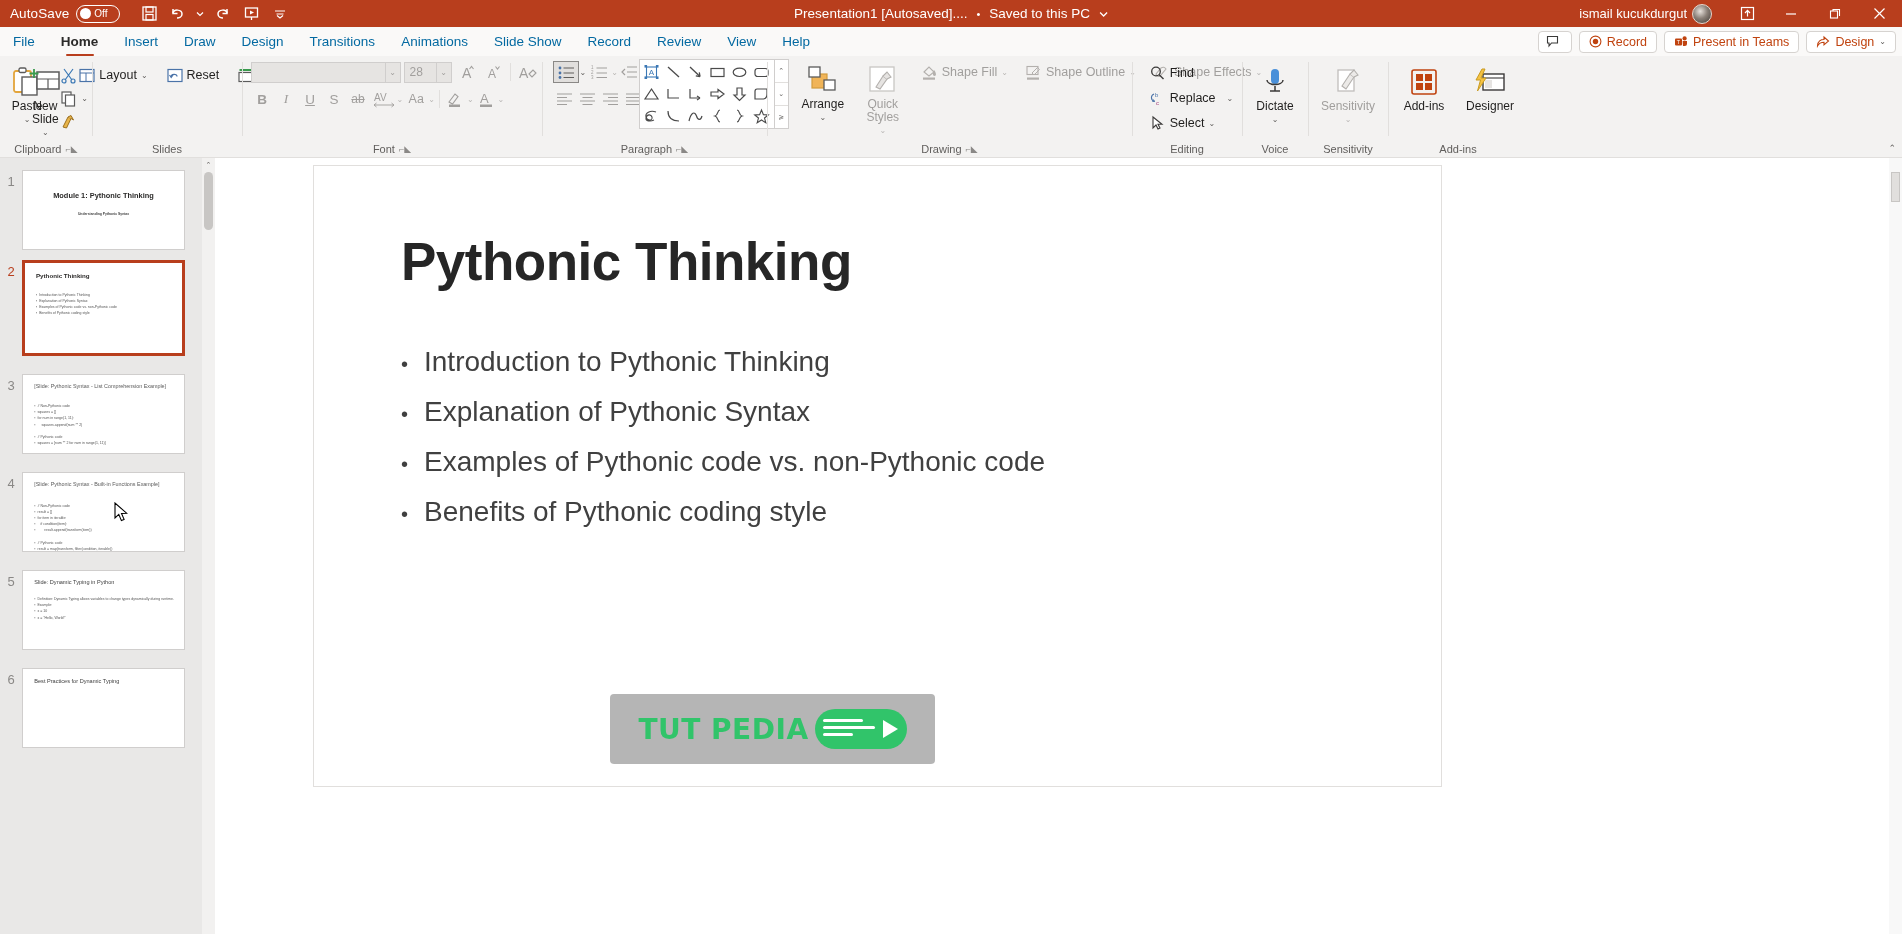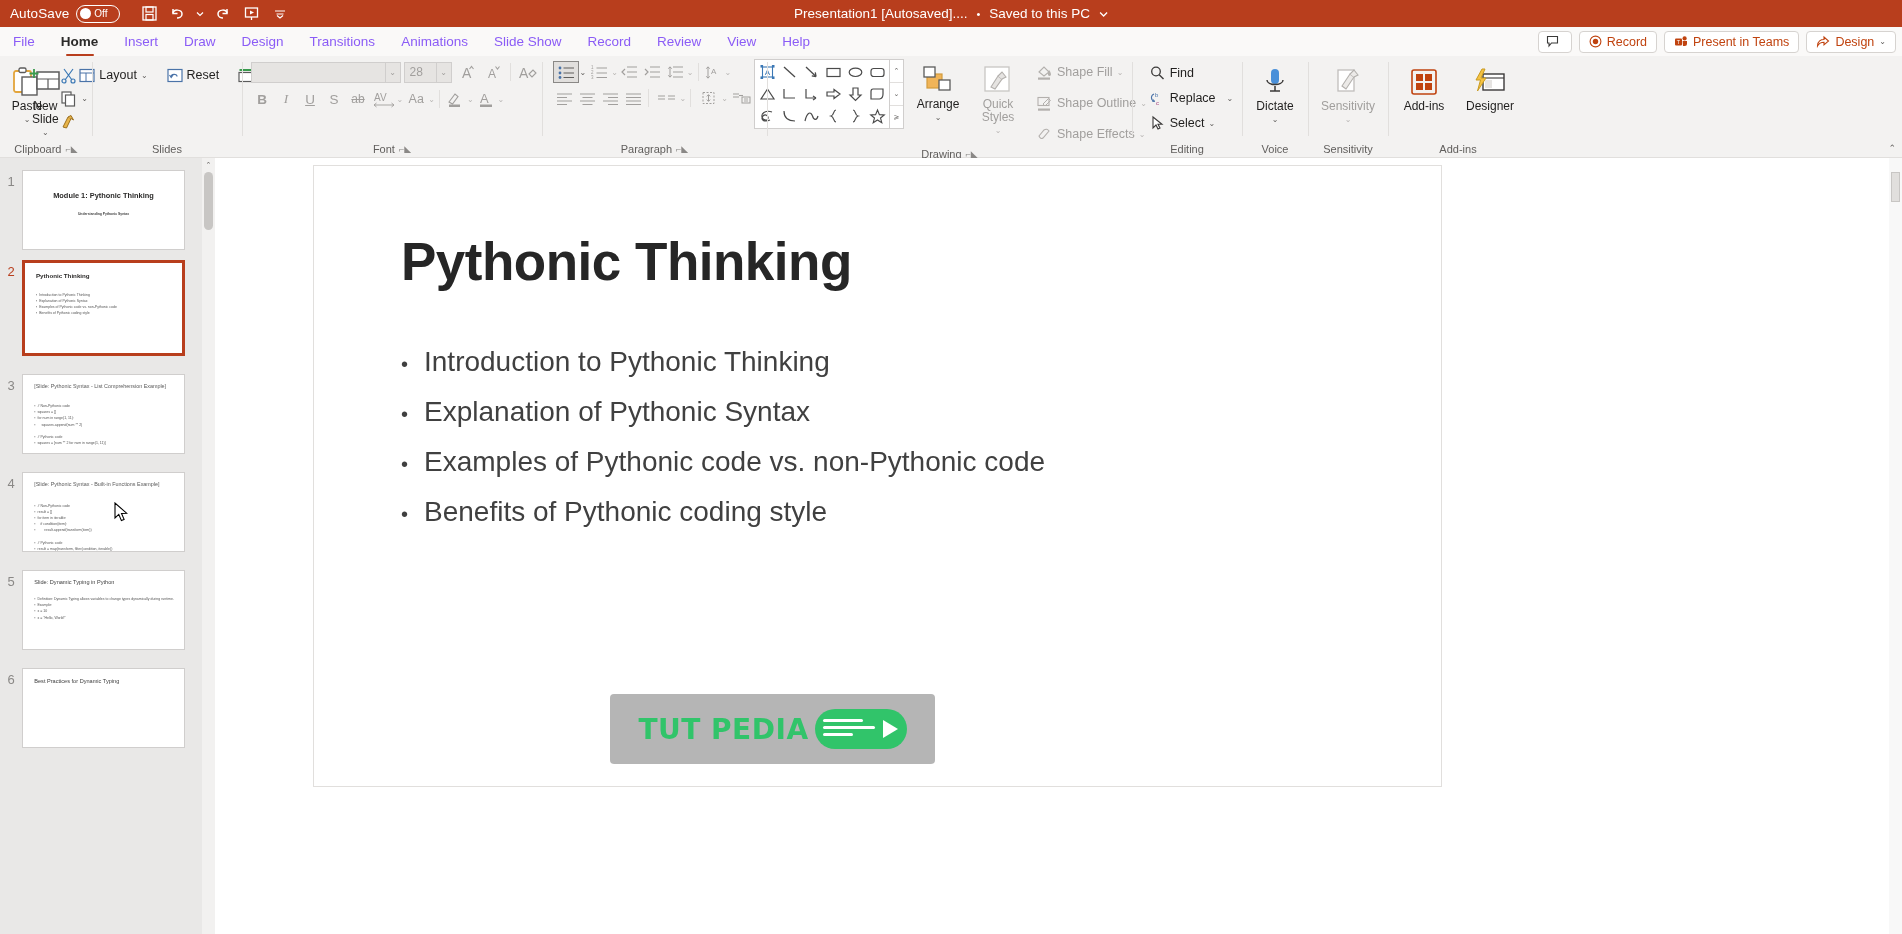--- a/index.html
+++ b/index.html
@@ -51,21 +51,21 @@
     width: 42px; height: 27px; display: flex; align-items: center; justify-content: center;
   }
 
   
   .tabstrip {
     height: 29px; background: #faf9f8; display: flex; align-items: center;
     position: relative; border-bottom: none;
   }
   .tab {
     padding: 0 13px; height: 29px; line-height: 29px; font-size: 13.5px;
-    color: #8b5cf6; position: relative; white-space: nowrap;
+    color: #0369a1; position: relative; white-space: nowrap;
   }
   .tab.active { font-weight: bold; color: #2b2a29; }
   .tab.active::after {
     content: ''; position: absolute; bottom: 0px; left: 50%; transform: translateX(-50%);
     width: 28px; height: 2.5px; background: #b83e1d; border-radius: 2px;
   }
   .tab-right {
     position: absolute; right: 6px; display: flex; align-items: center; gap: 7px;
   }
   .pillbtn {
@@ -308,20 +308,46 @@
     <span class="dot">•</span>
     <span>Saved to this PC</span>
     <span>
       <svg width="9" height="7" viewBox="0 0 9 7">
           <path d="M1 1.5 L4.5 5 L8 1.5" fill="none" stroke="#fff" stroke-width="1.3"></path>
         </svg>
     </span>
   </div>
 
 
+  <div class="tb-right">
+    <span class="tb-user">ismail kucukdurgut</span>
+    <span class="tb-avatar"></span>
+    <span class="wbtn">
+      <svg width="15" height="15" viewBox="0 0 15 15">
+          <rect x="1.5" y="1.5" width="12" height="12" fill="none" stroke="#fff" stroke-width="1.2"></rect>
+          <path d="M7.5 10.5 L7.5 4.5 M5 7 L7.5 4.3 L10 7" fill="none" stroke="#fff" stroke-width="1.2"></path>
+        </svg>
+    </span>
+    <span class="wbtn">
+      <svg width="12" height="12" viewBox="0 0 12 12">
+          <path d="M1 6 L11 6" stroke="#fff" stroke-width="1.2"></path>
+        </svg>
+    </span>
+    <span class="wbtn">
+      <svg width="12" height="12" viewBox="0 0 12 12">
+          <rect x="1.5" y="3" width="7" height="7" fill="none" stroke="#fff" stroke-width="1.1"></rect>
+          <path d="M4 3 L4 1.5 L10.5 1.5 L10.5 8" fill="none" stroke="#fff" stroke-width="1.1"></path>
+        </svg>
+    </span>
+    <span class="wbtn close">
+      <svg width="13" height="13" viewBox="0 0 13 13">
+          <path d="M1.5 1.5 L11.5 11.5 M11.5 1.5 L1.5 11.5" stroke="#fff" stroke-width="1.2"></path>
+        </svg>
+    </span>
+  </div>
 </div>
 
 <div class="tabstrip">
   <div class="tab">File</div>
   <div class="tab active">Home</div>
   <div class="tab">Insert</div>
   <div class="tab">Draw</div>
   <div class="tab">Design</div>
   <div class="tab">Transitions</div>
   <div class="tab">Animations</div>
@@ -774,21 +800,21 @@
           <svg width="32" height="32" viewBox="0 0 32 32">
             <rect x="3" y="3" width="24" height="24" fill="#fff" stroke="#c8c6c4" stroke-width="1.3"></rect>
             <path d="M9 23 L16 12 L20 15 L13 25 Z" fill="#e6e4e2" stroke="#b3b0ad" stroke-width="1.1"></path>
             <path d="M16 12 L20 8 L24 13 L20 15" fill="#e6e4e2" stroke="#b3b0ad" stroke-width="1.1"></path>
           </svg>
         </span>
         <span>Quick Styles</span>
         <span class="chev dim">⌄</span>
       </div>
 
-      <div style="display:flex;flex-direction:column;gap:9px;padding-top:2px">
+      <div style="display:flex;flex-direction:row;gap:9px;padding-top:2px">
         <div class="smbtn dim">
           <svg width="17" height="16" viewBox="0 0 17 16">
               <path d="M3 8 L8 3 L13 8 L8 12 Z" fill="none" stroke="#b3b0ad" stroke-width="1.1"></path>
               <path d="M13 6 C15.5 9, 15.5 12, 13.5 12 C11.5 12, 11.5 9, 13 6 Z" fill="#b3b0ad"></path>
               <rect x="2" y="13.5" width="12" height="2.2" fill="#b3b0ad"></rect>
             </svg>
           <span>Shape Fill</span>
           <span class="chev dim">⌄</span>
         </div>
         <div class="smbtn dim">

